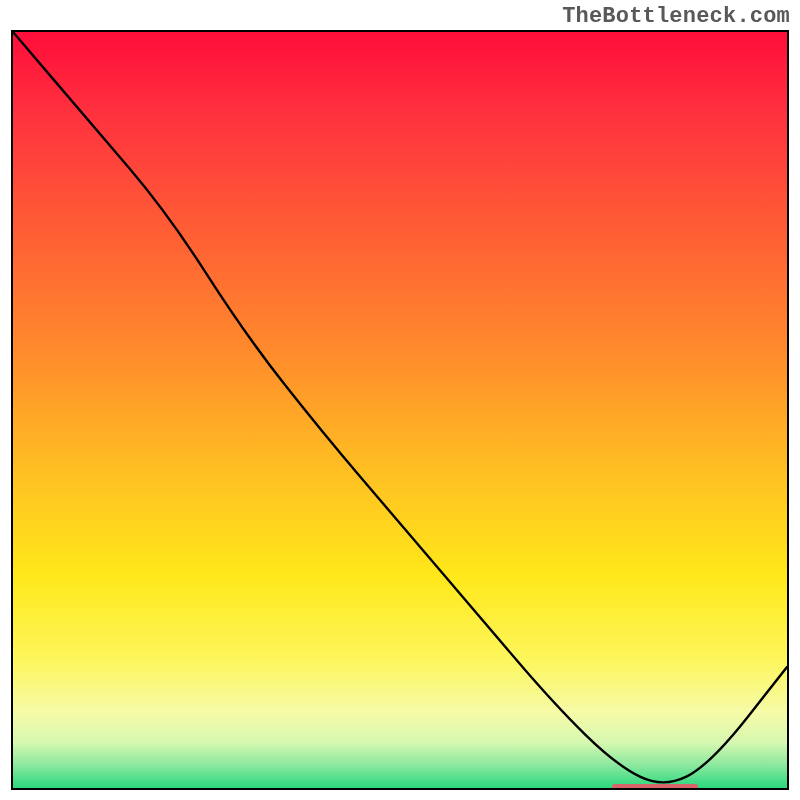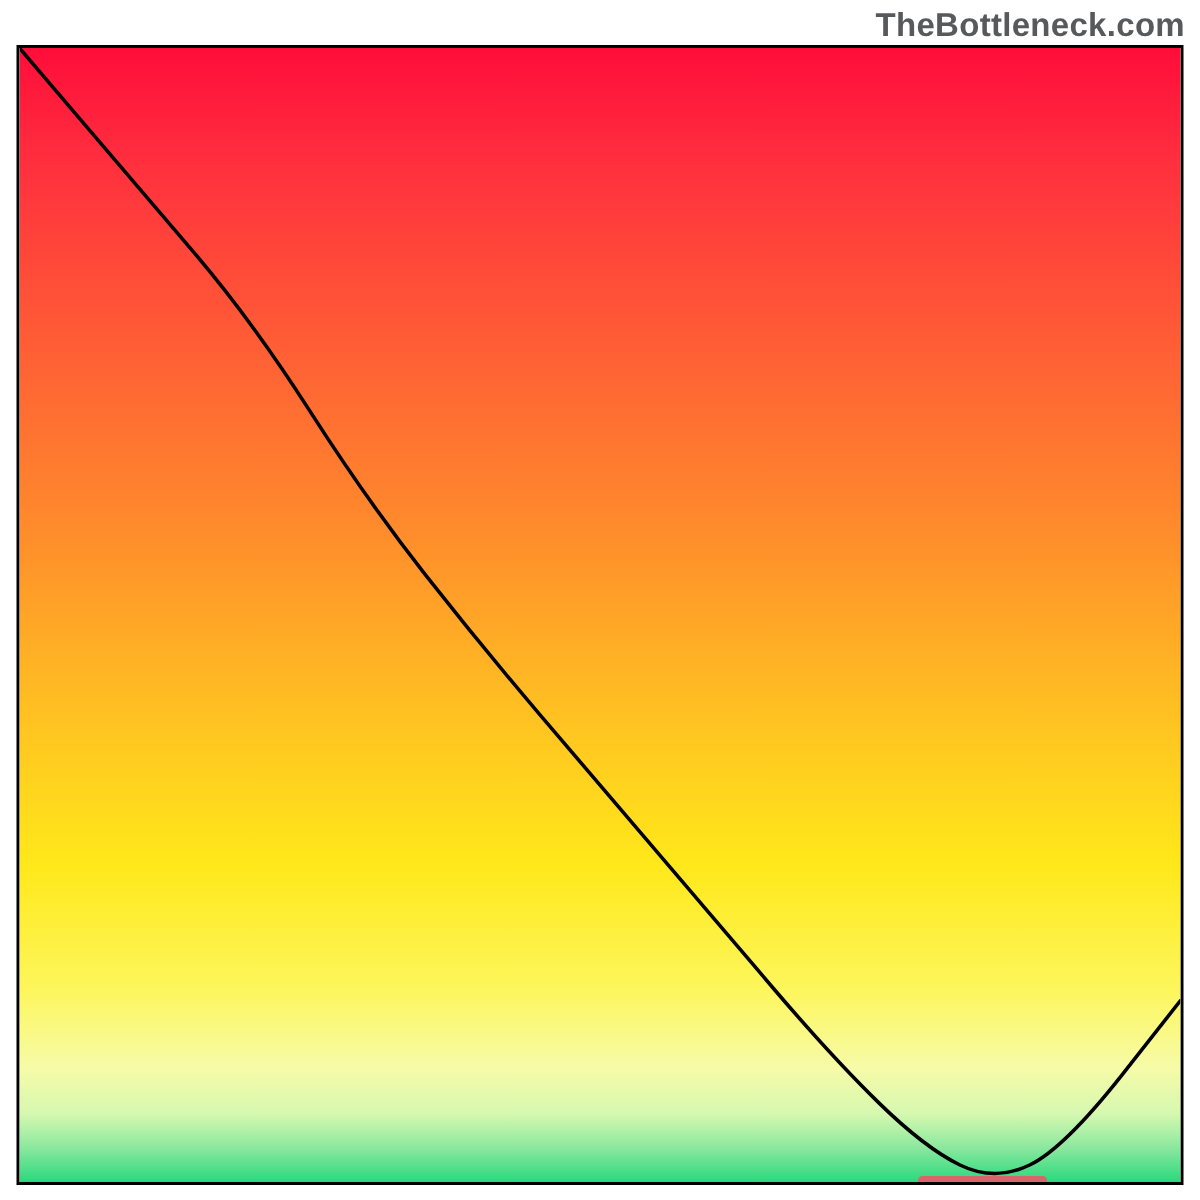--- a/index.html
+++ b/index.html
@@ -2,21 +2,21 @@
 <html><head>
 <meta charset="utf-8">
 <style>
   * { margin: 0; padding: 0; box-sizing: border-box; }
   html, body { width: 800px; height: 800px; overflow: hidden; background: #fff; }
   .wrap { position: relative; width: 800px; height: 800px; }
   .brand {
     position: absolute;
     top: 4px;
     right: 10px;
-    font-family: Liberation Sans, sans-serif;
+    font-family: Liberation Mono, monospace;
     font-size: 22px;
     font-weight: 600;
     color: #58595b;
     letter-spacing: 0.2px;
   }
   .frame {
     position: absolute;
     left: 11px;
     top: 30px;
     width: 778px;

